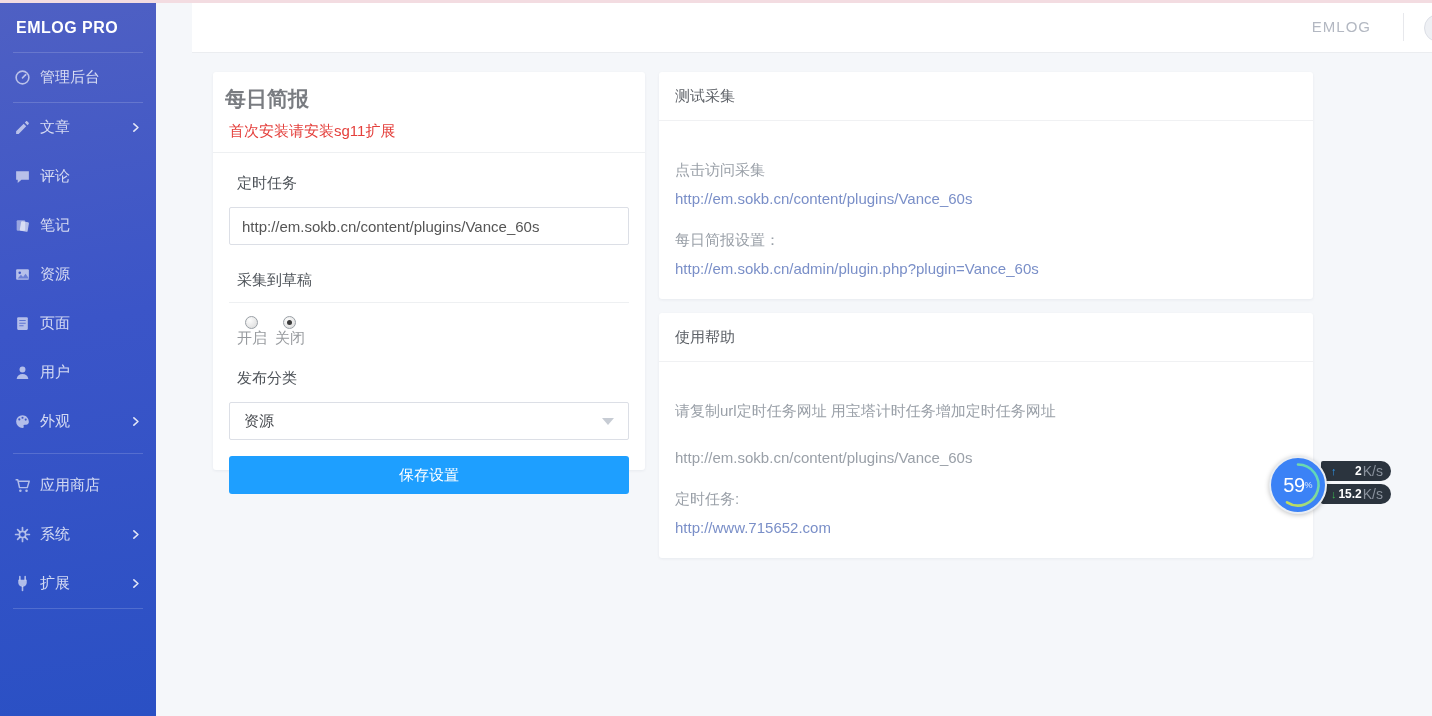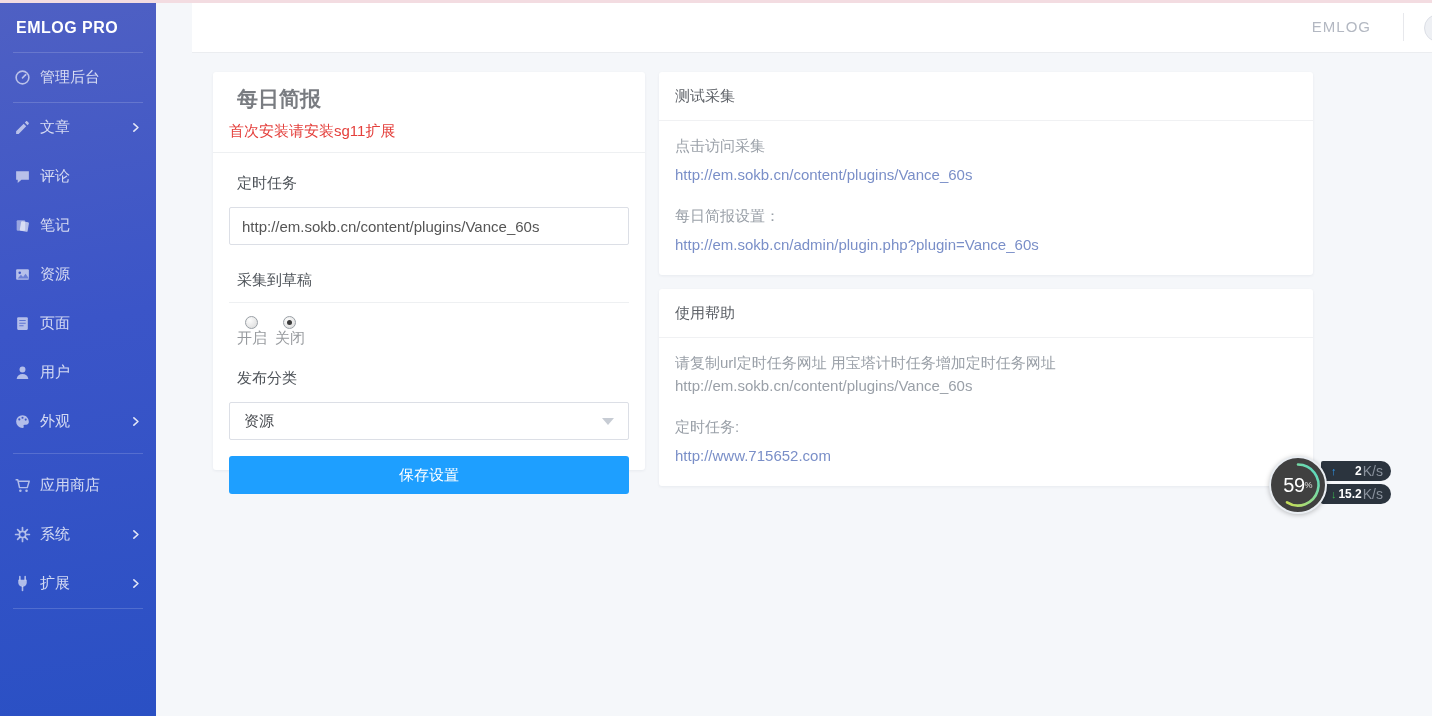--- a/index.html
+++ b/index.html
@@ -37,21 +37,21 @@
     color:#b3b8c2; font-size:15px; letter-spacing:1px; }
   .topbar-vline { position:absolute; right:28px; top:13px; width:1px; height:28px;
     background:#e7e8ec; }
   .topbar-avatar { position:absolute; left:1424px; top:14px; width:28px; height:28px;
     border-radius:50%; background:#eef0f4; border:1px solid #dcdfe6; z-index:15; }
 
   
   .card { position:absolute; background:#fff; border-radius:3px;
     box-shadow:0 1px 3px rgba(20,30,60,.06); }
   .left-card { left:213px; top:72px; width:432px; height:398px; }
-  .lc-title { margin:13px 24px 0; font-size:21px; font-weight:bold; color:#797c81; }
+  .lc-title { margin:13px 12px 0; font-size:21px; font-weight:bold; color:#797c81; }
   .lc-notice { margin:9px 16px 11px; font-size:15px; color:#e43f3b; }
   .lc-hr { border:none; border-top:1px solid #eef0f2; }
   .field-label { margin:21px 24px 0; font-size:15px; color:#4e5359; }
   .field-label.bordered { margin:26px 16px 8px; padding:0 8px 12px;
     border-bottom:1px solid #eef0f2; }
   .text-input { display:block; margin:14px 16px 0; width:400px; height:38px;
     border:1px solid #dcdfe6; border-radius:2px; padding:0 12px; font-size:15px;
     color:#555; font-family:inherit; background:#fff; outline:none; }
   .radio-row { margin:13px 16px 0; padding:0 8px; font-size:15px; color:#979a9e;
     display:flex; align-items:center; }
@@ -71,39 +71,39 @@
   .save-btn { display:block; margin:16px 16px 0; width:400px; height:38px;
     background:#1e9fff; border:none; border-radius:3px; color:#fff; font-size:15px;
     font-family:inherit; cursor:pointer; }
 
   .right-col { position:absolute; left:659px; top:72px; width:654px; }
   .r-card { background:#fff; border-radius:3px; box-shadow:0 1px 3px rgba(20,30,60,.06);
     margin-bottom:14px; }
   .r-head { padding:15px 16px 14px; font-size:15px; color:#5d6167;
     border-bottom:1px solid #f0f1f3; }
   .r-body { padding:12px 16px 22px; font-size:15px; }
-  .r-text { color:#9aa0a8; margin-top:4px; }
+  .r-text { color:#9aa0a8; margin-top:28px; }
   .r-link { display:block; color:#7a8fc8; text-decoration:none; margin-top:10px;
     cursor:pointer; }
   .r-gap { margin-top:24px; }
 
   
   .speed-widget { position:absolute; left:1269px; top:456px; width:124px; height:62px;
     z-index:50; }
   .speed-pill { position:absolute; left:52px; top:5px; width:70px; }
   .speed-row { height:20px; margin-bottom:3px; background:rgba(32,41,52,.95);
     border-radius:2px 10px 10px 2px; display:flex; align-items:center;
     padding:0 8px 0 10px; }
   .arrow { font-size:11px; font-weight:bold; line-height:1; }
   .arrow.up { color:#2f9bf2; }
   .arrow.down { color:#3cb54f; }
   .speed-val { flex:1; text-align:right; color:#fff; font-size:12px; font-weight:bold; }
   .speed-unit { color:#8a929d; font-size:14px; margin-left:1px; }
   .gauge { position:absolute; left:0; top:0; width:58px; height:58px;
-    border-radius:50%; background:#404040; border:2px solid #e9edf2;
+    border-radius:50%; background:#3b82f6; border:2px solid #e9edf2;
     box-shadow:0 1px 5px rgba(0,0,0,.25); display:flex; align-items:center;
     justify-content:center; cursor:grab; }
   .gauge-ring { position:absolute; left:2px; top:2px; width:50px; height:50px; }
   .gauge-text { color:#fff; font-size:20px; letter-spacing:-.5px; }
   .gauge-unit { color:rgba(255,255,255,.8); font-size:9px; }
 </style>
 </head>
 <body>
 
 <div class="topline"></div>

